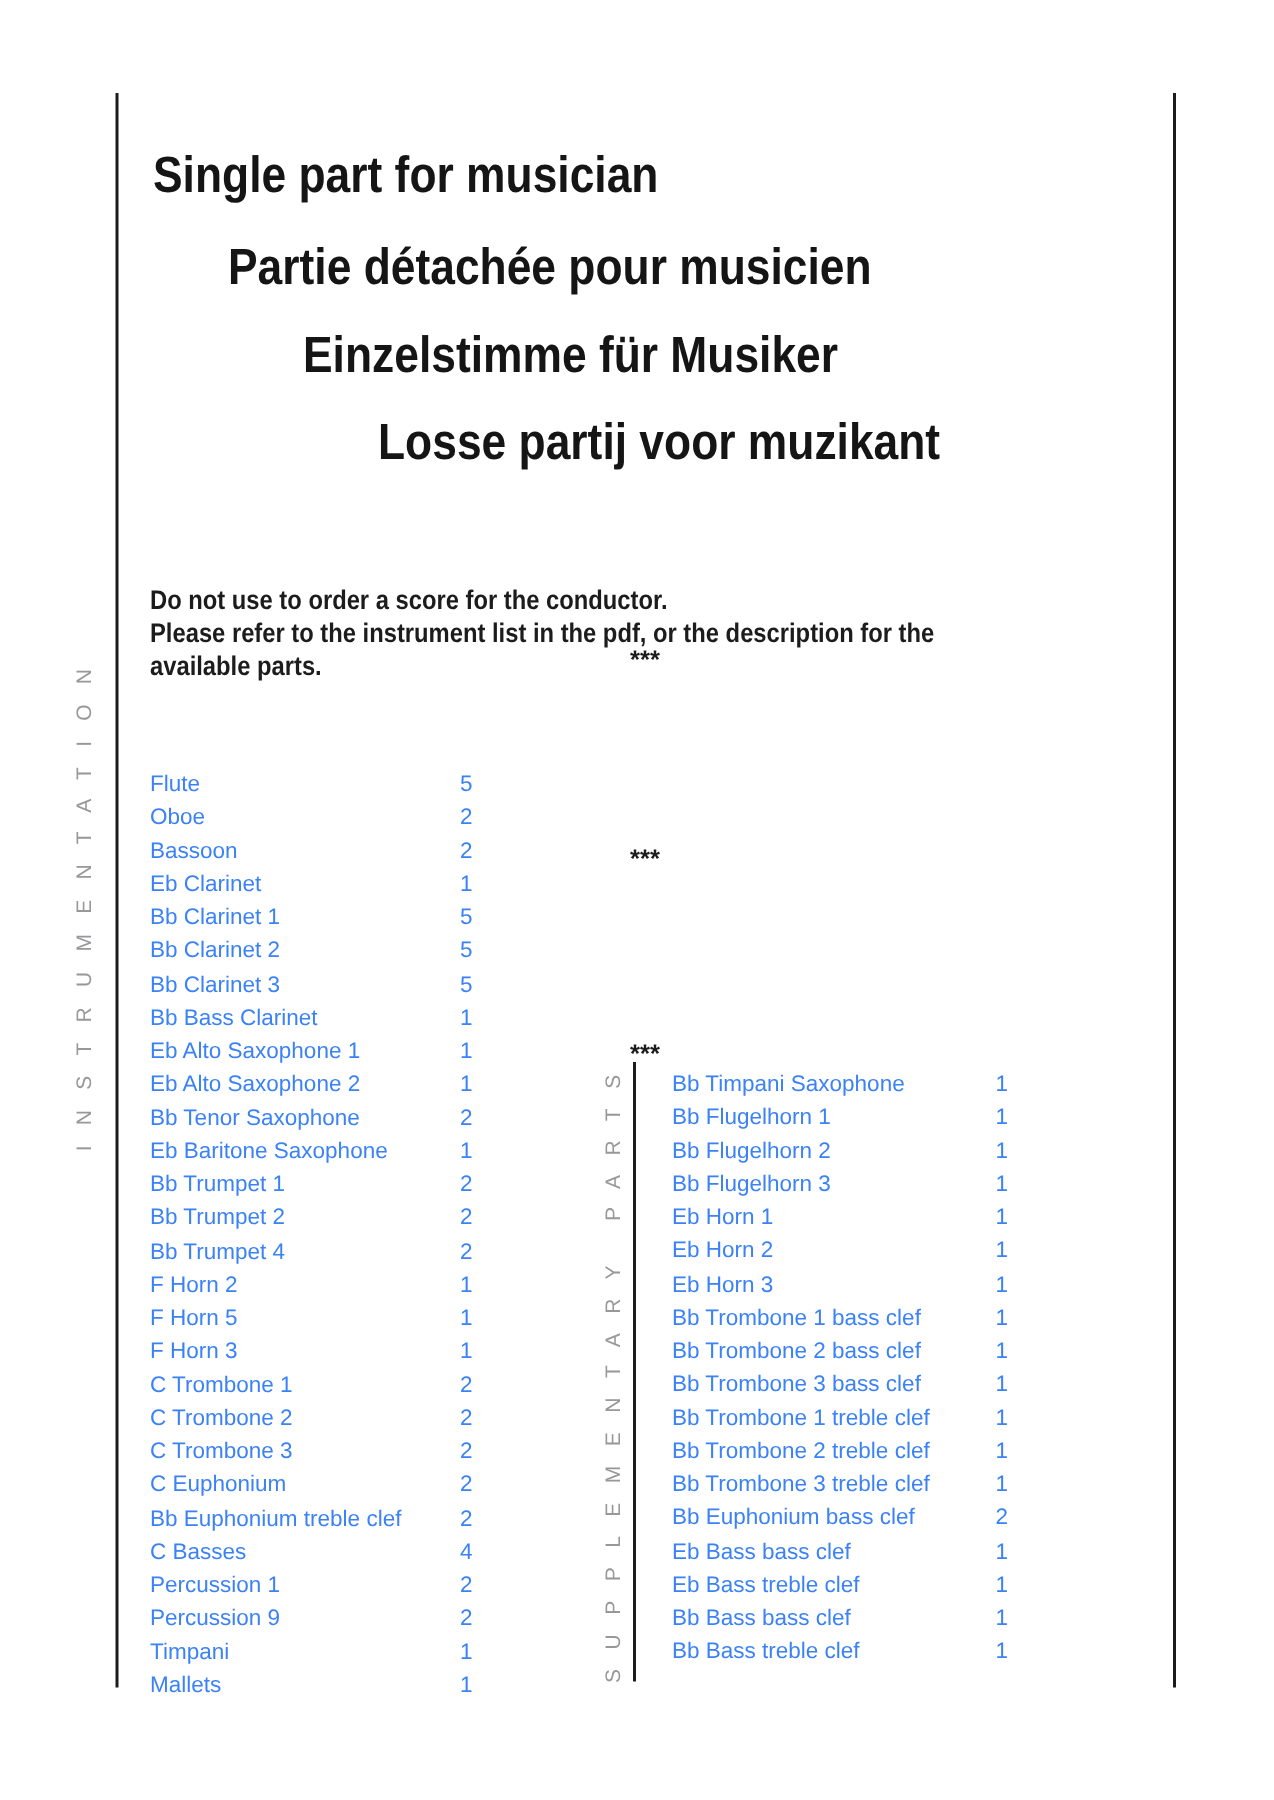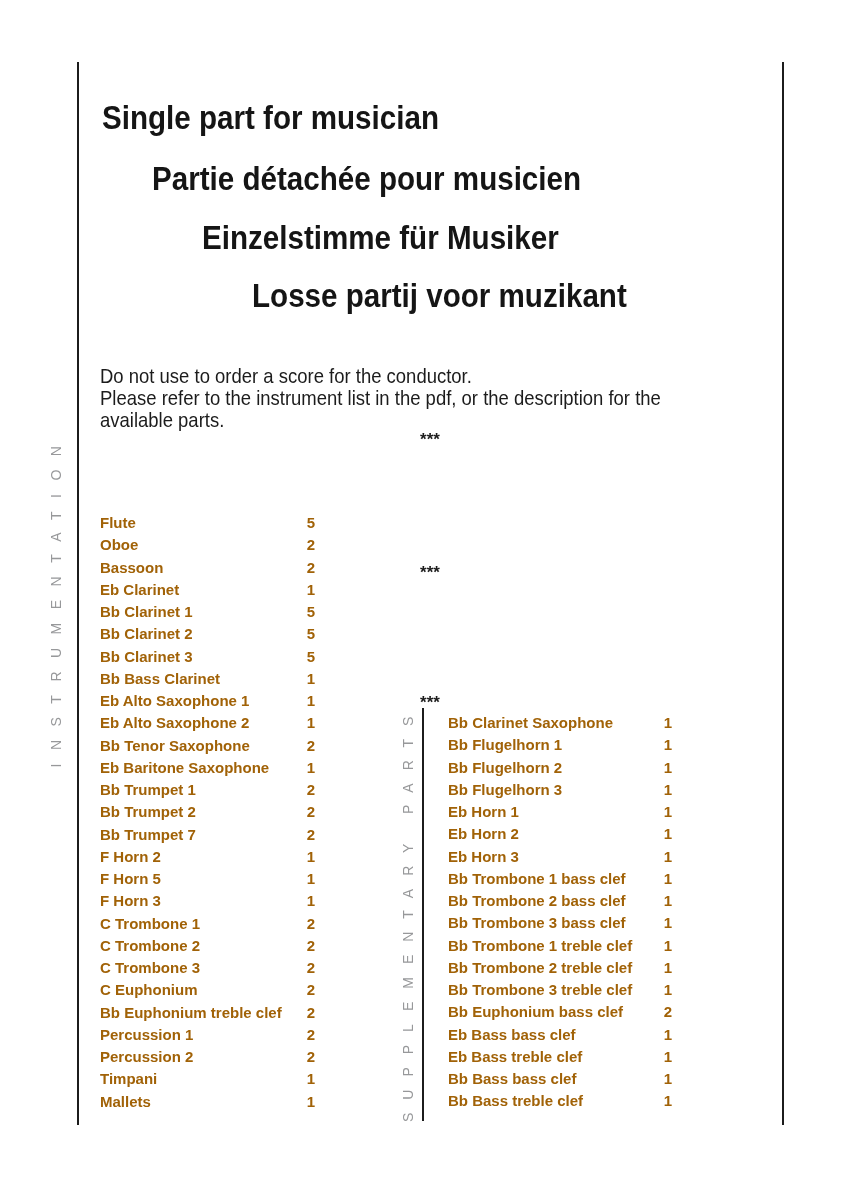--- a/index.html
+++ b/index.html
@@ -46,23 +46,24 @@
   #title-1{left:102px;top:99px;}
   #title-2{left:152px;top:160px;}
   #title-3{left:202px;top:219px;}
   #title-4{left:252px;top:277px;}
 
   
   .para{
     position:absolute;
     left:100px;
     z-index:2;
-    font-weight:normal;
+    font-weight:bold;
     color:#1c1c1c;
-    font-size:21px;
+    font-size:18px;
+    margin-top:24px;
   }
   .para .ln{
     height:22px;line-height:22px;
     white-space:pre;
     transform:scaleX(0.88);
     transform-origin:0 50%;
   }
   #para-en{top:365px;}
   #para-fr{top:473px;}
   #para-de{top:605px;}
@@ -79,23 +80,22 @@
     z-index:2;
   }
   #sep-1{top:429px;}
   #sep-2{top:562px;}
   #sep-3{top:692px;}
 
   
   .tbl{
     position:absolute;
     z-index:1;
-    color:#a16207;
+    color:#3b82f6;
     font-size:15px;
-    font-weight:bold;
   }
   #tbl-left{left:100px;top:512px;width:215px;}
   #tbl-right{left:448px;top:712px;width:224px;}
   .tbl .row{
     display:flex;
     justify-content:space-between;
     height:22.25px;line-height:22.25px;
     white-space:pre;
   }
   .tbl .qty{text-align:right;}
@@ -185,21 +185,21 @@
       </div>
         <div class="row">
         <span class="nm">Bb Trumpet 1</span>
         <span class="qty">2</span>
       </div>
         <div class="row">
         <span class="nm">Bb Trumpet 2</span>
         <span class="qty">2</span>
       </div>
         <div class="row">
-        <span class="nm">Bb Trumpet 7</span>
+        <span class="nm">Bb Trumpet 4</span>
         <span class="qty">2</span>
       </div>
         <div class="row">
         <span class="nm">F Horn 2</span>
         <span class="qty">1</span>
       </div>
         <div class="row">
         <span class="nm">F Horn 5</span>
         <span class="qty">1</span>
       </div>
@@ -221,43 +221,47 @@
       </div>
         <div class="row">
         <span class="nm">C Euphonium</span>
         <span class="qty">2</span>
       </div>
         <div class="row">
         <span class="nm">Bb Euphonium treble clef</span>
         <span class="qty">2</span>
       </div>
         <div class="row">
+        <span class="nm">C Basses</span>
+        <span class="qty">4</span>
+      </div>
+        <div class="row">
         <span class="nm">Percussion 1</span>
         <span class="qty">2</span>
       </div>
         <div class="row">
-        <span class="nm">Percussion 2</span>
+        <span class="nm">Percussion 9</span>
         <span class="qty">2</span>
       </div>
         <div class="row">
         <span class="nm">Timpani</span>
         <span class="qty">1</span>
       </div>
         <div class="row">
         <span class="nm">Mallets</span>
         <span class="qty">1</span>
       </div>
       </div>
   </div>
 
   <div class="tbl" id="tbl-right">
     <div>
 
     <div class="row">
-        <span class="nm">Bb Clarinet Saxophone</span>
+        <span class="nm">Bb Timpani Saxophone</span>
         <span class="qty">1</span>
       </div>
         <div class="row">
         <span class="nm">Bb Flugelhorn 1</span>
         <span class="qty">1</span>
       </div>
         <div class="row">
         <span class="nm">Bb Flugelhorn 2</span>
         <span class="qty">1</span>
       </div>

